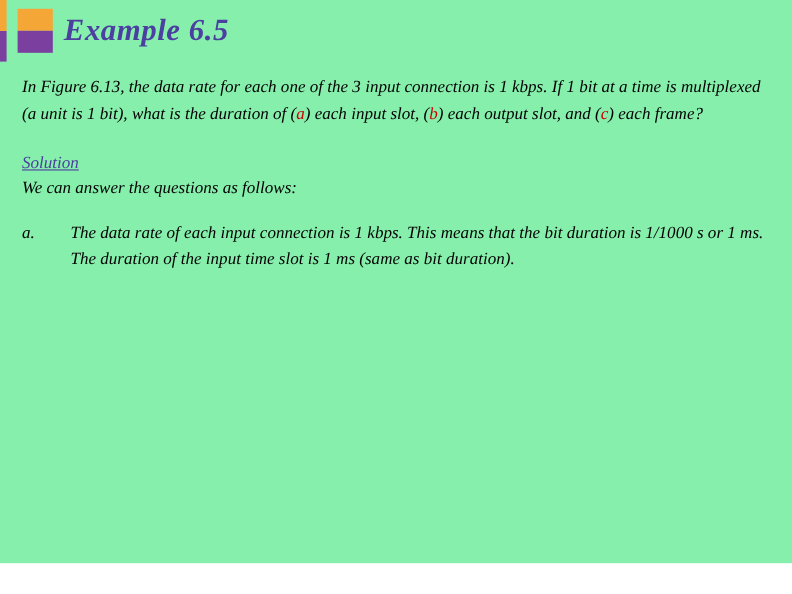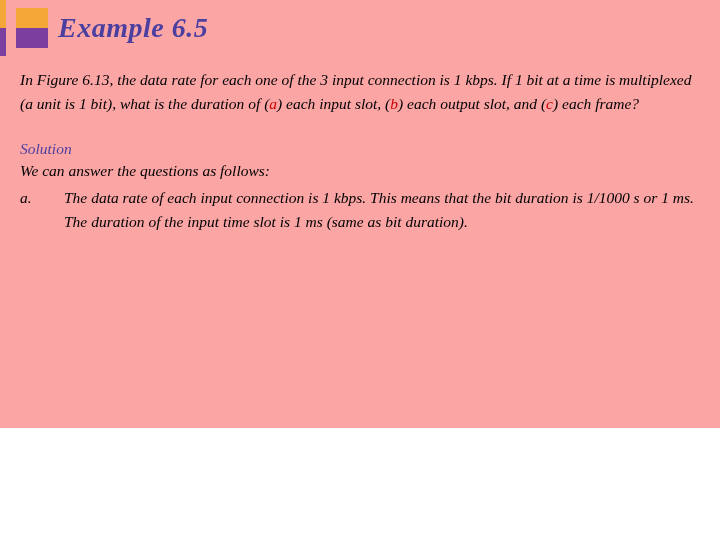--- a/index.html
+++ b/index.html
@@ -11,22 +11,22 @@
     body {
       width: 720px;
       height: 540px;
       background-color: #ffffff;
       font-family: 'Times New Roman', Times, serif;
       overflow: hidden;
     }
 
     .slide-container {
       width: 720px;
-      height: 428px;
-      background: #fca5a5;
+      height: 512px;
+      background: #86efac;
       position: relative;
       padding: 0;
     }
 
     
     .header-bar {
       display: flex;
       align-items: center;
       padding: 8px 16px;
       border-bottom: none;
@@ -97,27 +97,28 @@
     .highlight-c {
       color: #cc0000;
       font-style: italic;
     }
 
     .solution-label {
       font-size: 15.5px;
       color: #4b3fa0;
       font-style: italic;
       margin-bottom: 4px;
+      text-decoration: underline;
     }
 
     .solution-intro {
       font-size: 15.5px;
       font-style: italic;
       color: #000000;
-      margin-bottom: 6px;
+      margin-bottom: 20px;
     }
 
     .solution-item {
       display: flex;
       align-items: flex-start;
       font-size: 15.5px;
       font-style: italic;
       color: #000000;
       line-height: 1.55;
     }

